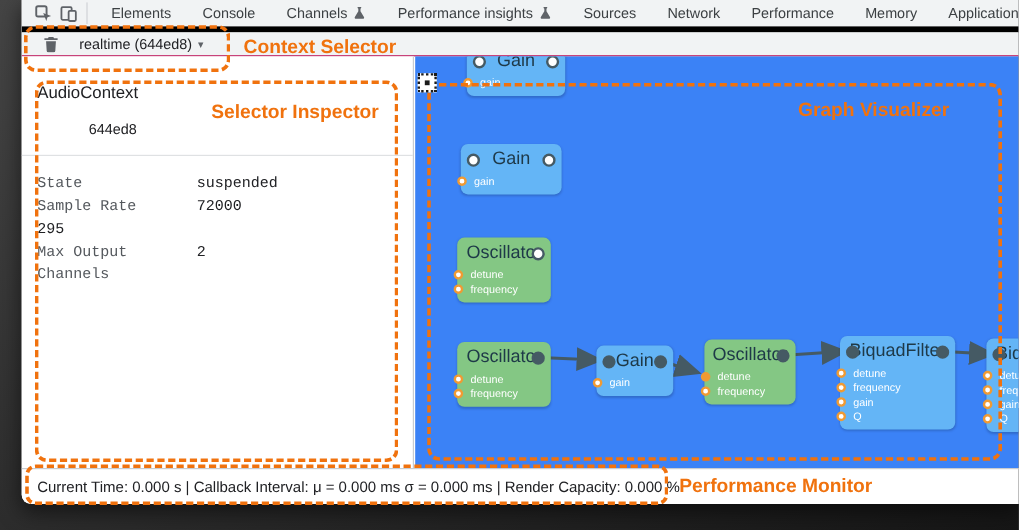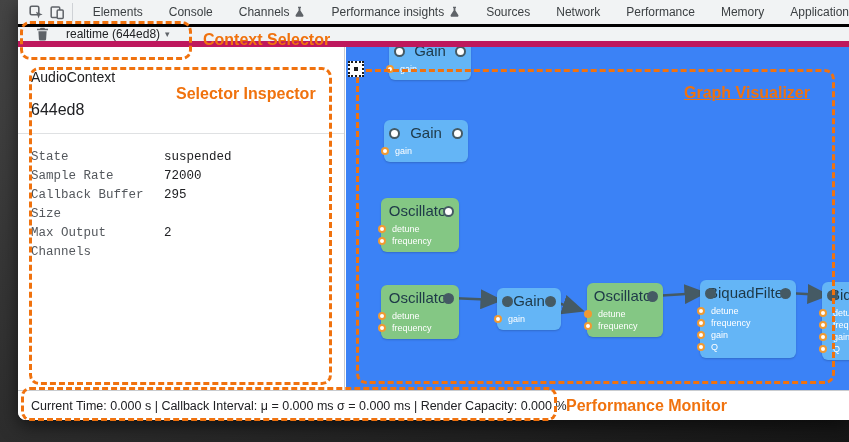--- a/index.html
+++ b/index.html
@@ -8,38 +8,38 @@
   #stage { position:relative; width:849px; height:442px; overflow:hidden;
            background:linear-gradient(150deg,#454545 0%,#303030 40%,#161616 100%); }
 
   
   #devtools { position:absolute; left:18px; top:0; width:831px; height:420px;
               background:#fff; border-bottom-left-radius:8px; overflow:hidden;
               box-shadow:0 6px 18px rgba(0,0,0,.55); }
 
   
   .tabbar { position:absolute; left:0; top:0; right:0; height:27px; background:#f1f3f4;
-            border-bottom:3px solid #000000; display:flex; align-items:center; padding-left:8px; }
+            border-bottom:5px solid #000000; display:flex; align-items:center; padding-left:8px; }
   .tbicon { width:22px; height:20px; display:flex; align-items:center; justify-content:center; cursor:pointer; }
   .tb-sep { width:1px; height:18px; background:#cfd2d6; margin:0 6px 0 4px; }
   .tablist { display:flex; align-items:center; gap:26px; margin-left:14px; white-space:nowrap; }
   .tab { font-size:12px; color:#3c4043; display:flex; align-items:center; gap:5px; cursor:pointer; }
 
   
   .ctxbar { position:absolute; left:0; top:27px; right:0; height:20px; background:#f1f3f4;
-            border-bottom:6px solid #be185d; display:flex; align-items:center; padding-left:13px; }
+            border-bottom:1px solid #be185d; display:flex; align-items:center; padding-left:13px; }
   .ctxbar .drop { display:flex; align-items:center; gap:5px; margin-left:13px; font-size:12px;
                   color:#202124; cursor:pointer; }
   .caret { font-size:9px; color:#5f6368; }
 
   
   .left-pane { position:absolute; left:0; top:47px; width:327px; height:343px; background:#fff;
                border-right:1px solid #c9ccd0; }
   .pi-title { font-size:14px; color:#202124; padding:22px 0 0 13px; }
-  .pi-id { font-size:16px; color:#202124; padding:16px 0 0 13px; }
+  .pi-id { font-size:12px; color:#202124; padding:16px 0 0 13px;margin-left:43px; }
   .pi-divider { border:none; border-top:1px solid #dfe1e3; margin:14px 0 0 0; }
   .props { padding:14px 0 0 13px;font-family:Liberation Mono, monospace; }
   .prop-row { display:flex; font-size:12.5px; line-height:19px; }
   .prop-label { width:133px; color:#54585d; }
   .prop-value { color:#202124; }
 
   
   .graph { position:absolute; left:328px; top:47px; width:503px; height:343px; background:#3b82f6; overflow:hidden; }
   .node { position:absolute; border-radius:6px; padding:3px 0 5px 0; box-shadow:0 1px 2px rgba(0,0,0,.18); cursor:grab; }
   .node.blue { background:#64b5f6; }
@@ -62,21 +62,21 @@
   .status-text { font-size:12.5px; color:#202124; }
 
   
   .anno-box { position:absolute; border:3px dashed #f0720e; border-radius:10px; pointer-events:none; }
   .anno-label { position:absolute; color:#f0720e; font-weight:bold; font-size:16px; pointer-events:none; }
   #ctx-box   { left:20px;  top:21px;  width:172px; height:39px; }
   #ctx-label { left:203px; top:31px; }
   #pi-box    { left:29px;  top:67px;  width:303px; height:318px; }
   #pi-label  { left:176px; top:85px; }
   #gv-box    { left:356px; top:69px;  width:479px; height:315px; }
-  #gv-label  { left:684px; top:84px;text-decoration:underline; }
+  #gv-label  { left:665px; top:84px; }
   #pm-box    { left:21px;  top:387px; width:536px; height:34px; border-radius:9px; }
   #pm-label  { left:566px; top:397px; }
   #gv-handle { position:absolute; left:348px; top:61px; width:16px; height:16px;
                border:2px dotted #1b1b1b; background:#fff; pointer-events:none; }
   #gv-handle::after { content:""; position:absolute; left:4px; top:4px; width:4px; height:4px; background:#1b1b1b; }
 </style>
 </head>
 <body>
 
 <div id="stage">
@@ -157,21 +157,20 @@
       <div class="props">
           <div class="prop-row">
             <span class="prop-label">State</span>
             <span class="prop-value">suspended</span>
           </div>
           <div class="prop-row">
             <span class="prop-label">Sample Rate</span>
             <span class="prop-value">72000</span>
           </div>
           <div class="prop-row">
-            <span class="prop-label">Callback Buffer Size</span>
             <span class="prop-value">295</span>
           </div>
           <div class="prop-row">
             <span class="prop-label">Max Output Channels</span>
             <span class="prop-value">2</span>
           </div>
         </div>
     </div>
 
     <div class="graph">

